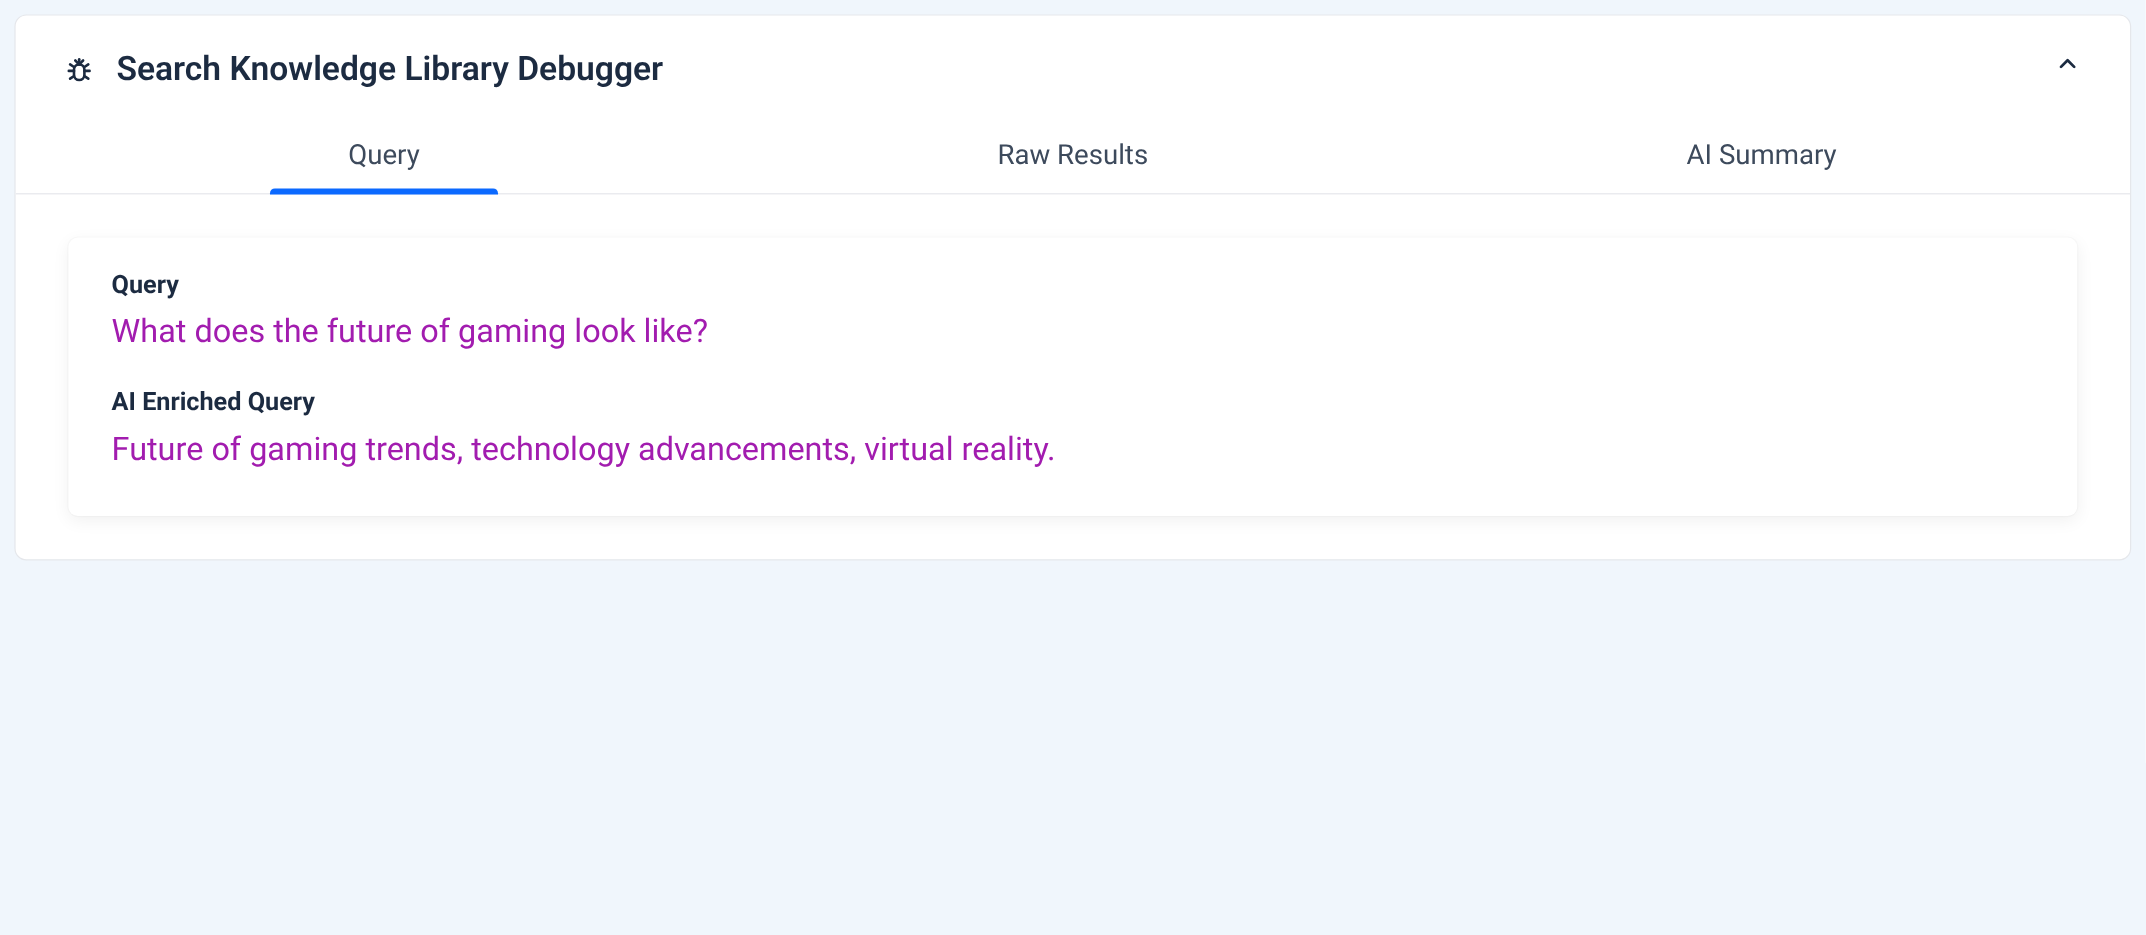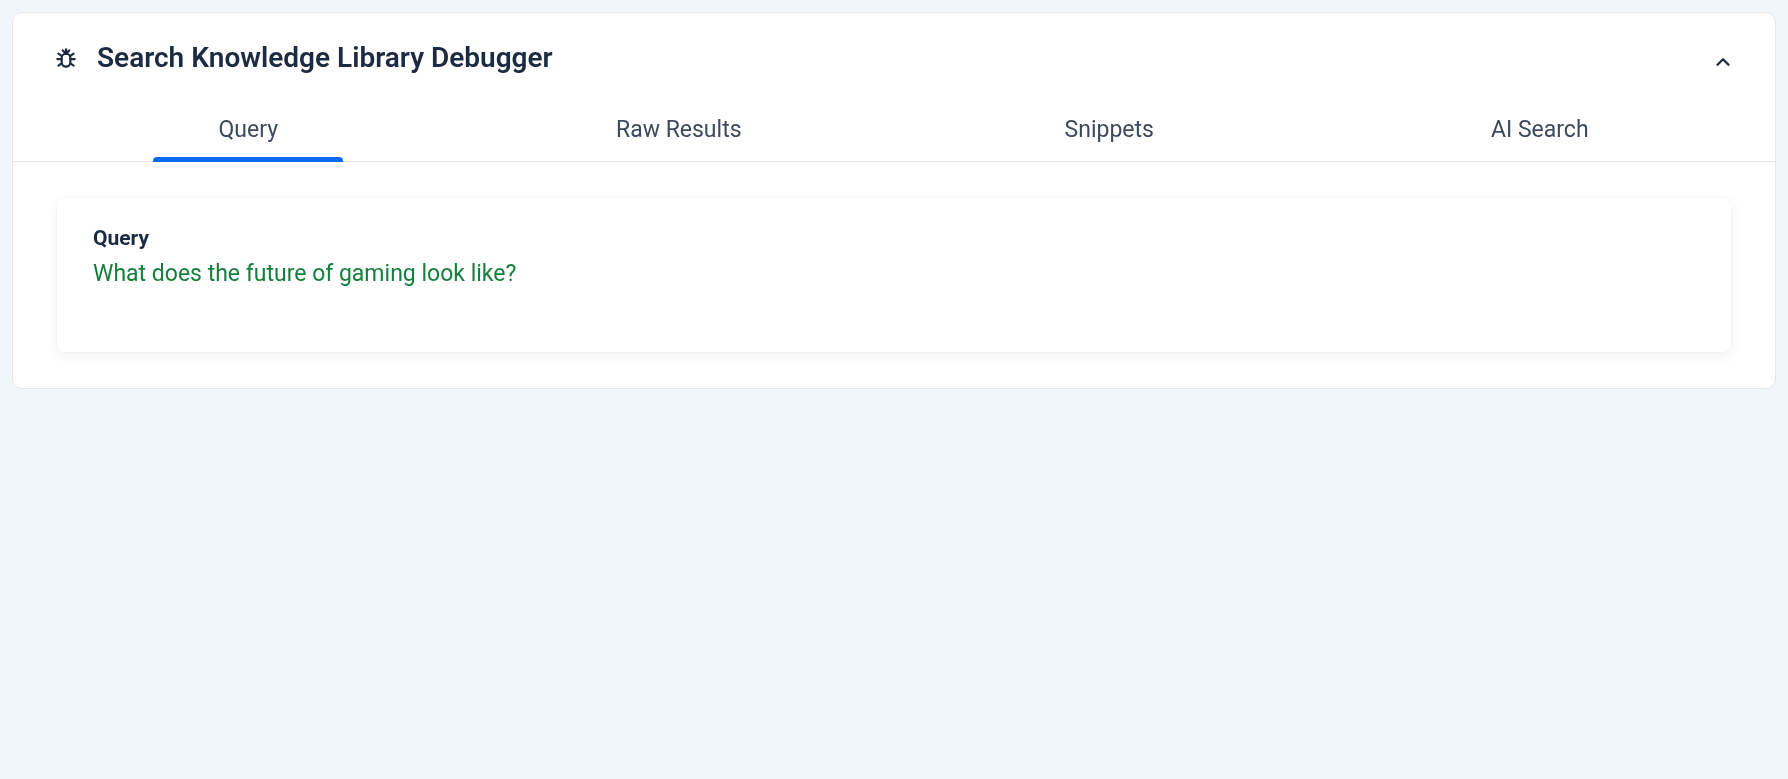--- a/index.html
+++ b/index.html
@@ -13,21 +13,21 @@
       padding: 12px;
     }
     .card {
       background: #ffffff;
       border: 1px solid #e5e7eb;
       border-radius: 10px;
       overflow: hidden;
     }
     .card-header {
       display: flex;
-      align-items: flex-end;
+      align-items: flex-start;
       justify-content: space-between;
       padding: 28px 40px 28px 40px;
     }
     .header-left {
       display: flex;
       align-items: center;
       gap: 18px;
     }
     .bug-icon {
       width: 26px;
@@ -96,23 +96,23 @@
     .field-group:last-child {
       margin-bottom: 0;
     }
     .field-label {
       font-size: 21px;
       font-weight: 700;
       color: #1c2b41;
       margin-bottom: 6px;
     }
     .field-value {
-      font-size: 23px;
+      font-size: 27px;
       font-weight: 400;
-      color: #15803d;
+      color: #a21caf;
       line-height: 1.55;
     }
   </style>
 </head>
 <body>
 
 <div class="card">
 
   <div class="card-header">
     <div class="header-left">
@@ -134,26 +134,29 @@
     <span class="chevron-icon">
       <svg viewBox="0 0 24 24" fill="none" stroke="#1c2b41" stroke-width="2.5" stroke-linecap="round" stroke-linejoin="round">
         <polyline points="18 15 12 9 6 15"></polyline>
       </svg>
     </span>
   </div>
 
   <div class="tabs">
     <div class="tab active">Query</div>
     <div class="tab">Raw Results</div>
-    <div class="tab">Snippets</div>
-    <div class="tab">AI Search</div>
+    <div class="tab">AI Summary</div>
   </div>
 
   <div class="content-panel">
     <div class="field-group">
       <div class="field-label">Query</div>
       <div class="field-value">What does the future of gaming look like?</div>
     </div>
     <div class="field-group">
     </div>
+    <div class="field-group">
+      <div class="field-label">AI Enriched Query</div>
+      <div class="field-value">Future of gaming trends, technology advancements, virtual reality.</div>
+    </div>
   </div>
 
 </div>
 
 </body></html>

